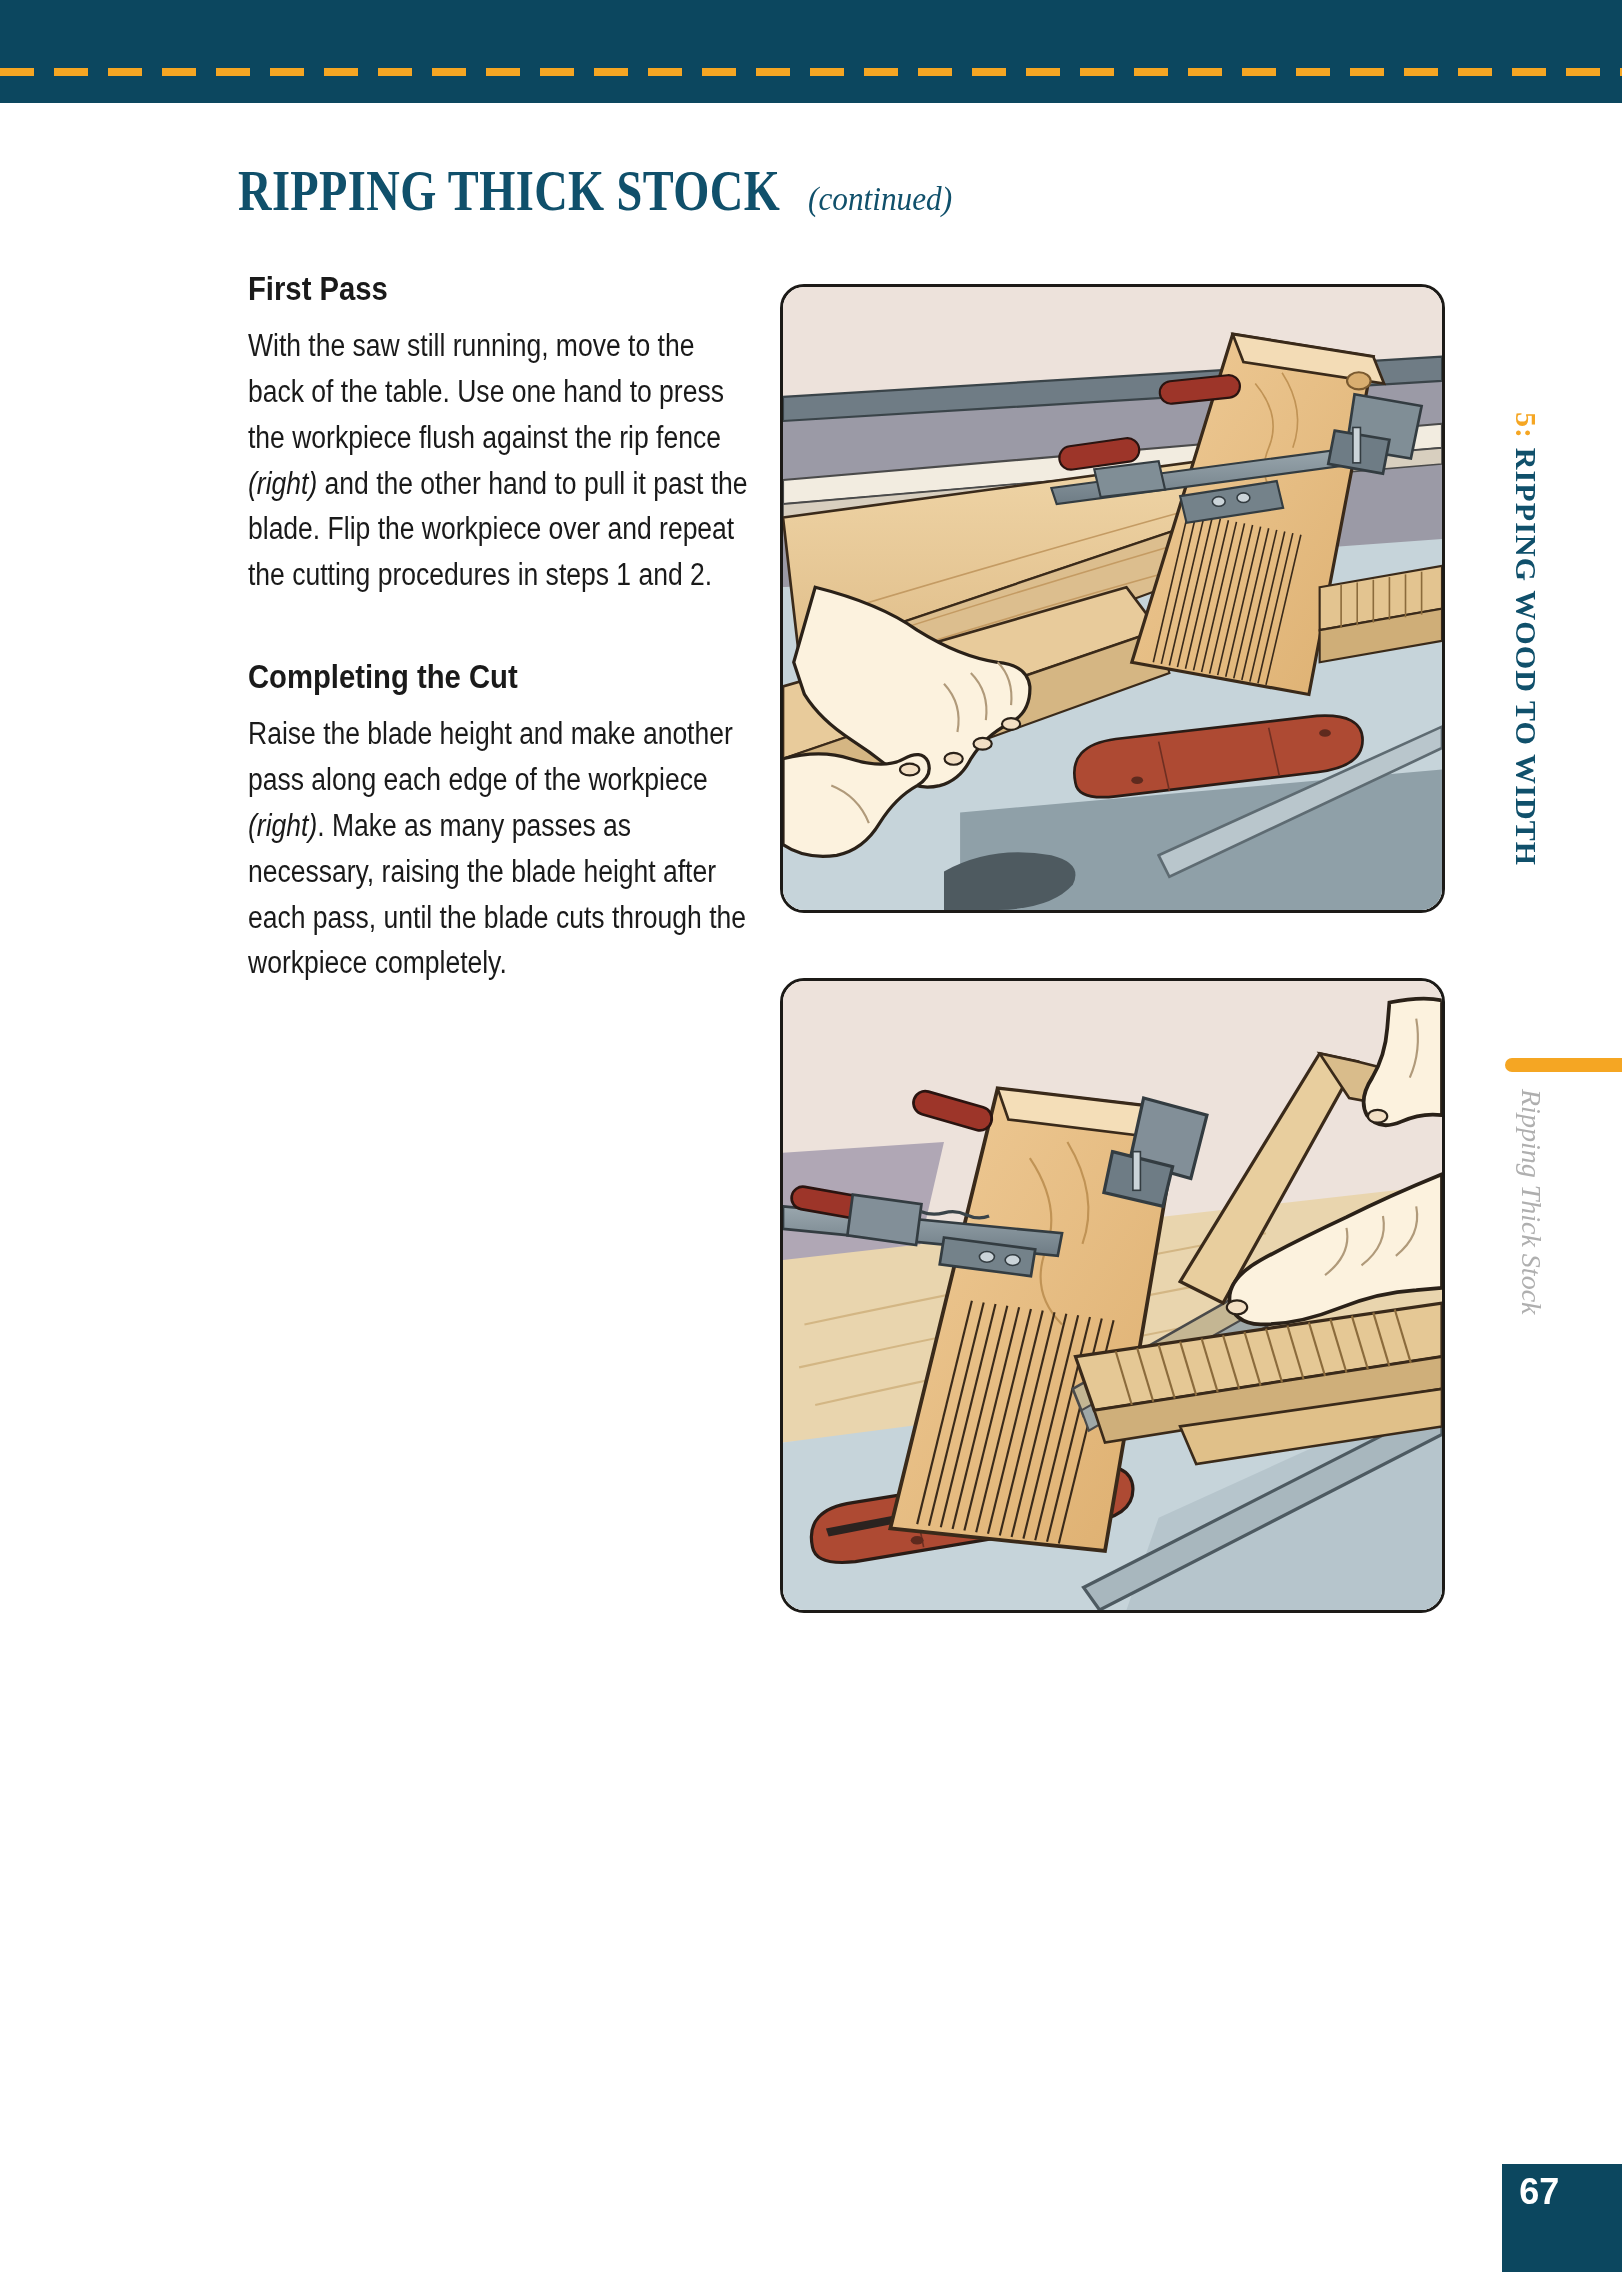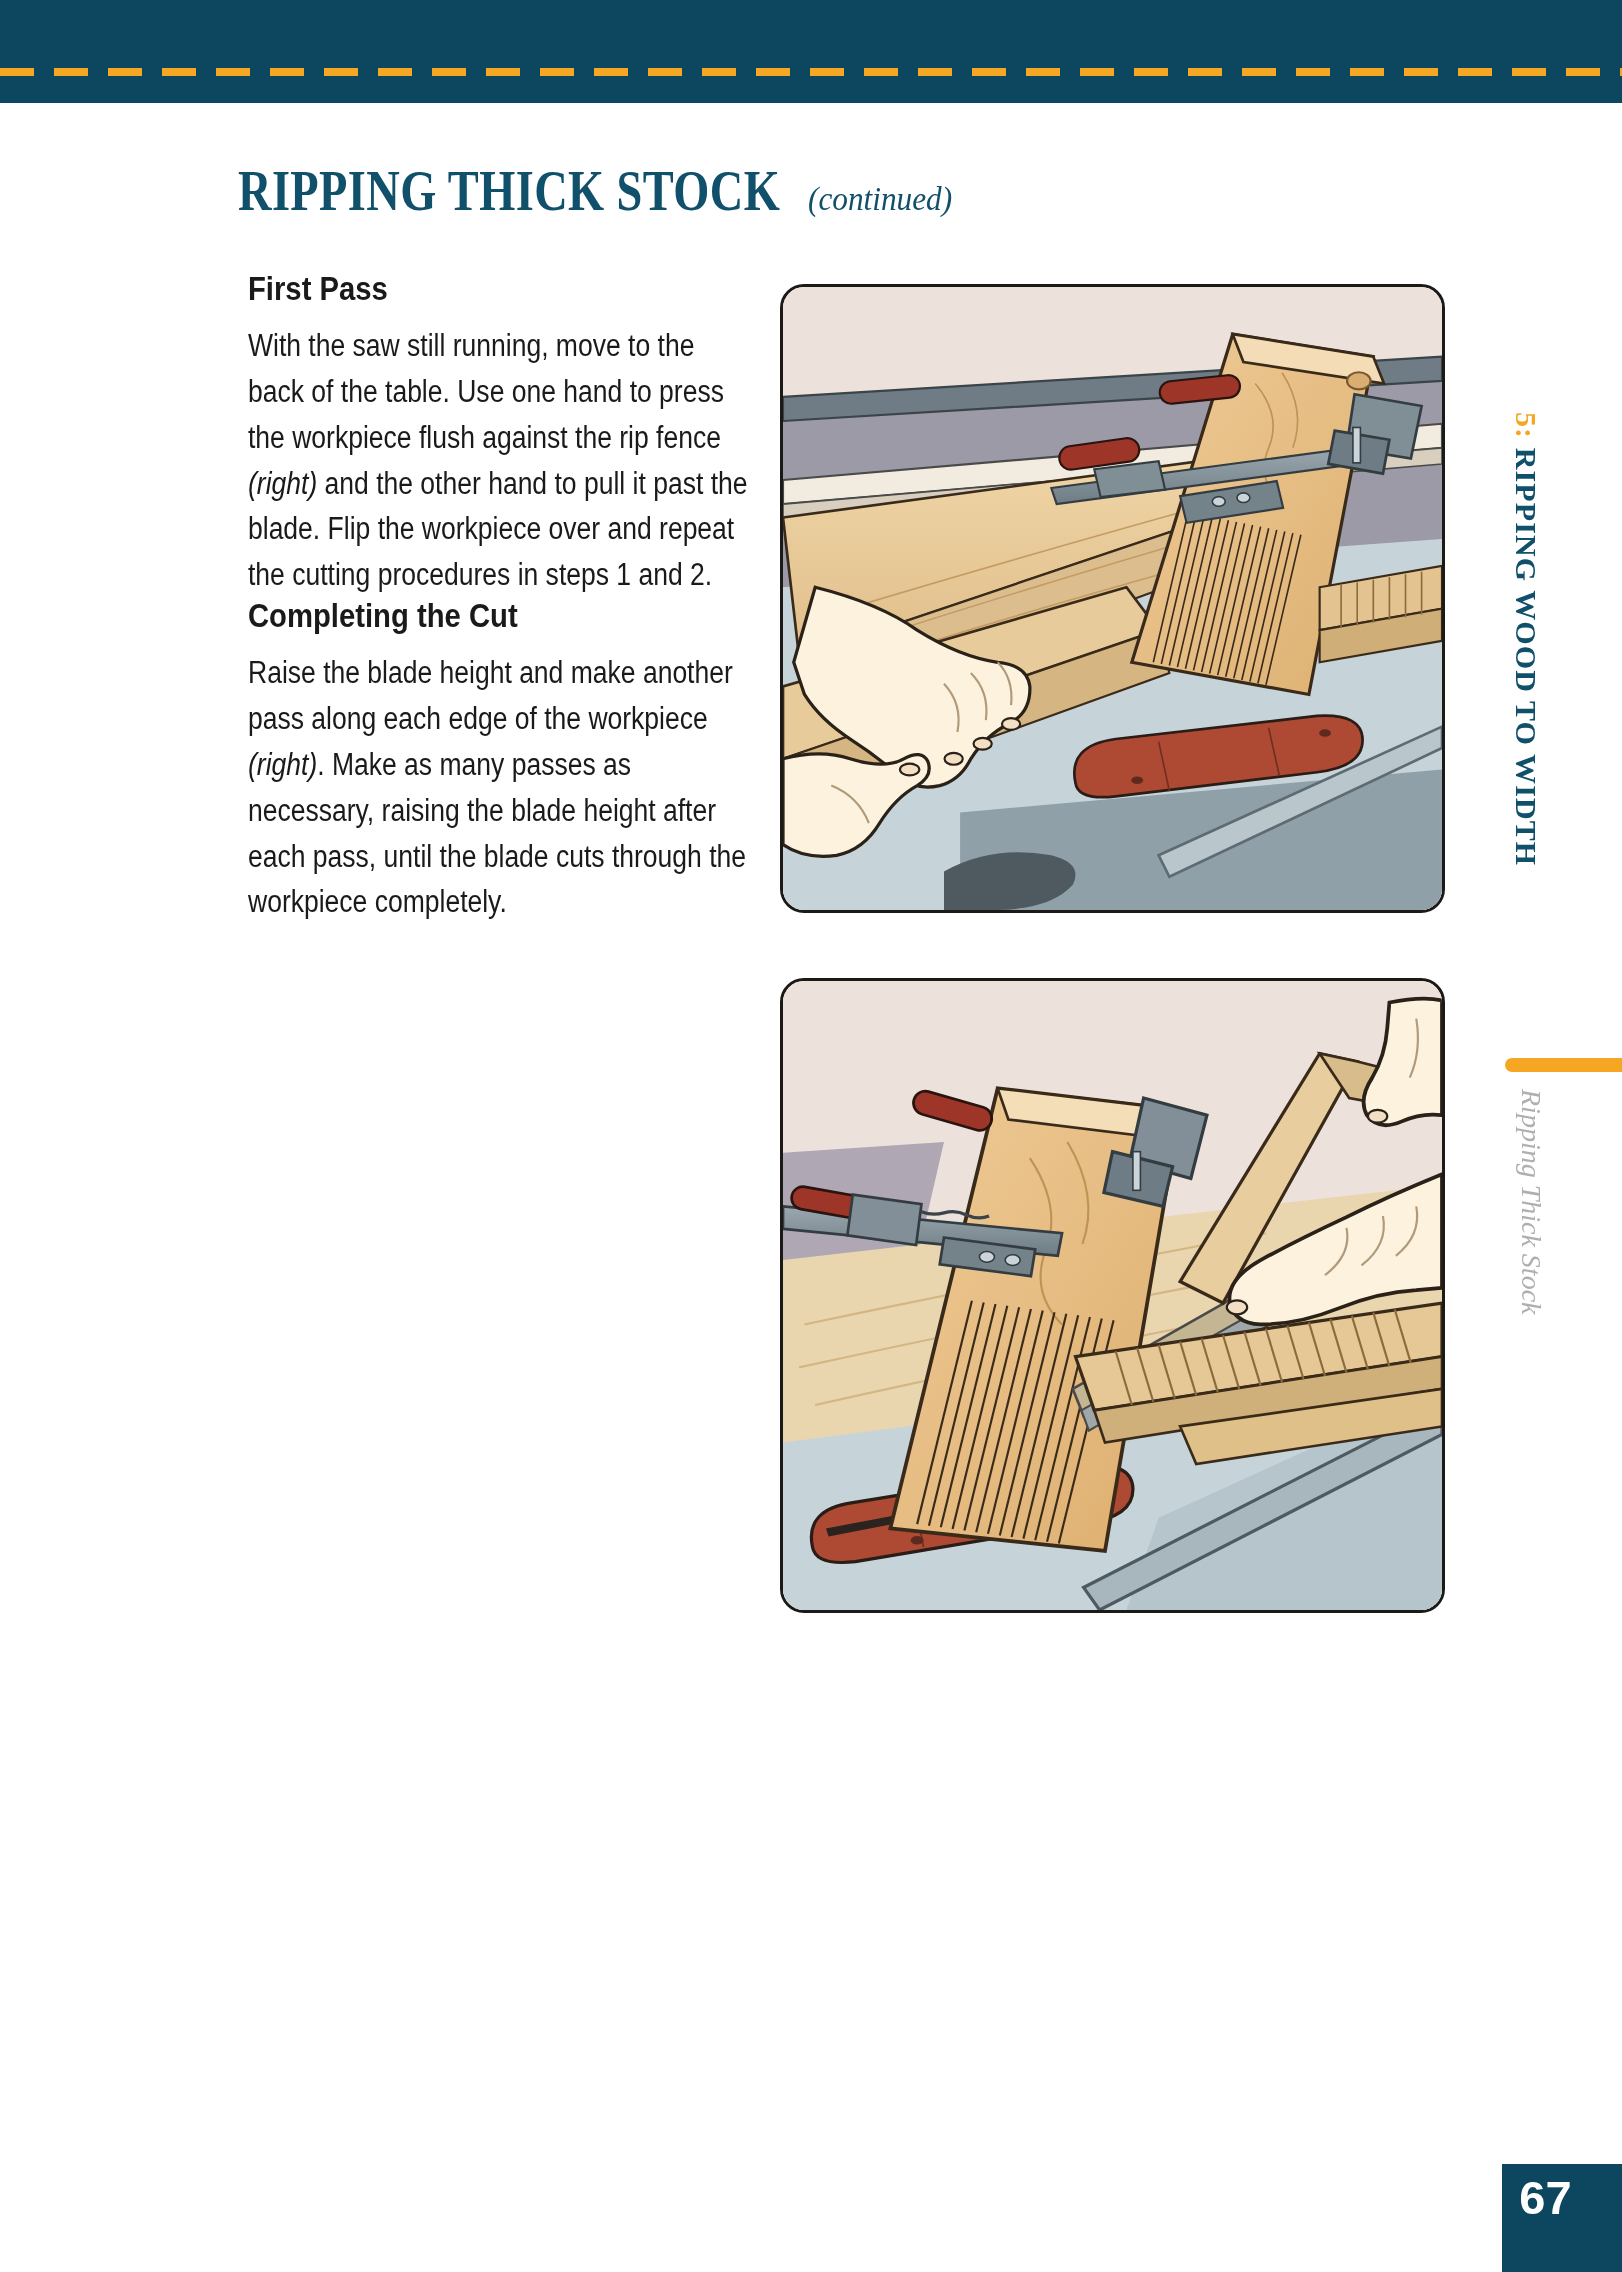--- a/index.html
+++ b/index.html
@@ -90,21 +90,21 @@
     font-family: "Liberation Sans", sans-serif;
     font-size: 31px;
     color: #1A1A1A;
     line-height: 1.48;
     margin: 0;
     transform: scaleX(0.855);
     transform-origin: left top;
     width: 589px;
   }
   .sec-body i { font-style: italic; }
-  .sec-block-2 { }
+  .sec-block-2 { margin-top: 61px; }
 
   
   .illo {
     position: absolute;
     border: 3.8px solid #1C1A17;
     border-radius: 24px;
     overflow: hidden;
     box-sizing: border-box;
   }
   #illo-1 { left: 780px; top: 284px;  width: 665px; height: 629px; }
@@ -173,21 +173,21 @@
     height: 108px;
     background: #0C475F;
   }
   .folio span {
     position: absolute;
     left: 17.3px;
     top: 9.7px;
     color: #ffffff;
     font-family: "Liberation Sans", sans-serif;
     font-weight: bold;
-    font-size: 47px;
+    font-size: 36px;
     line-height: 1;
   }
 </style>
 </head>
 <body>
 
 <div class="header-band">
   <div class="header-dashes"></div>
 </div>
 

